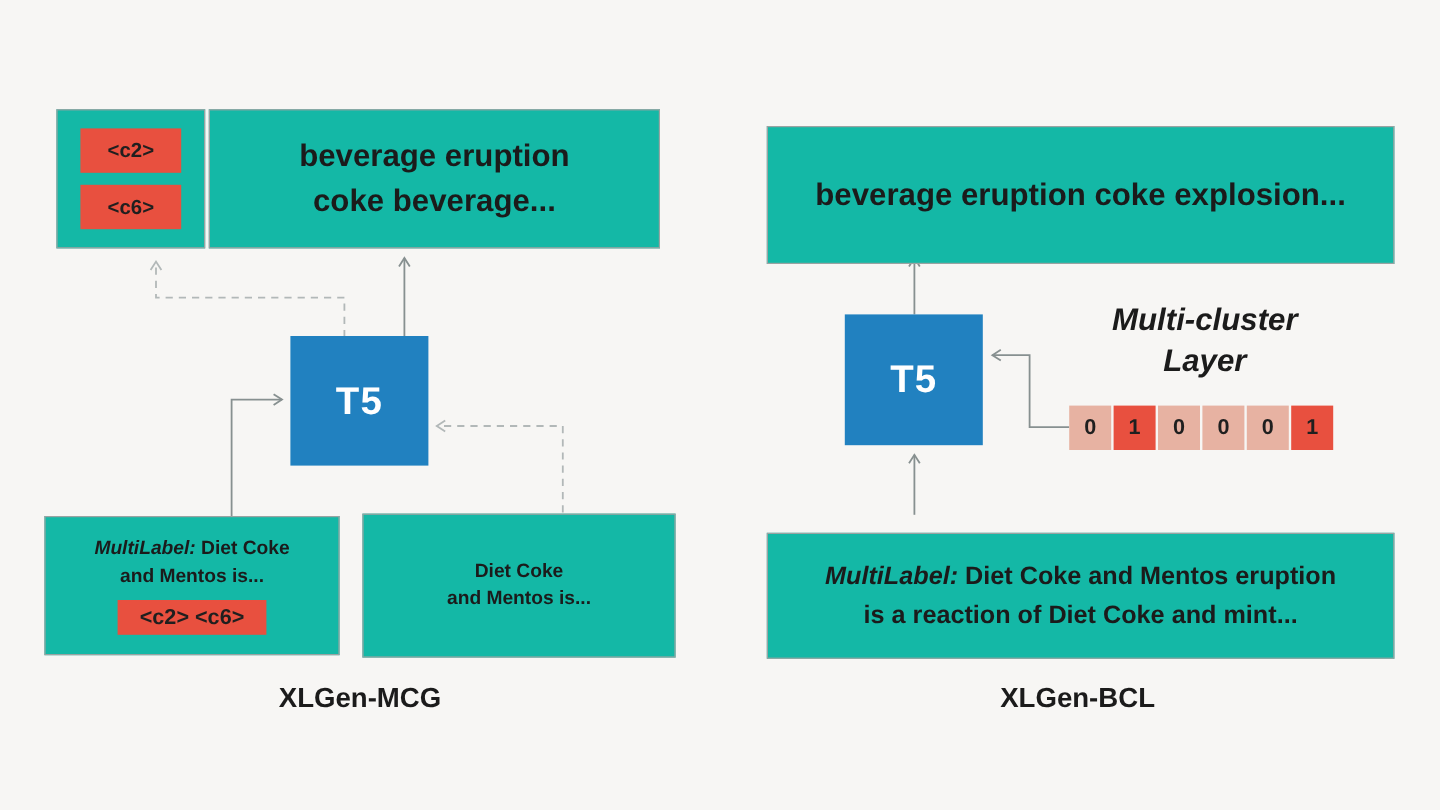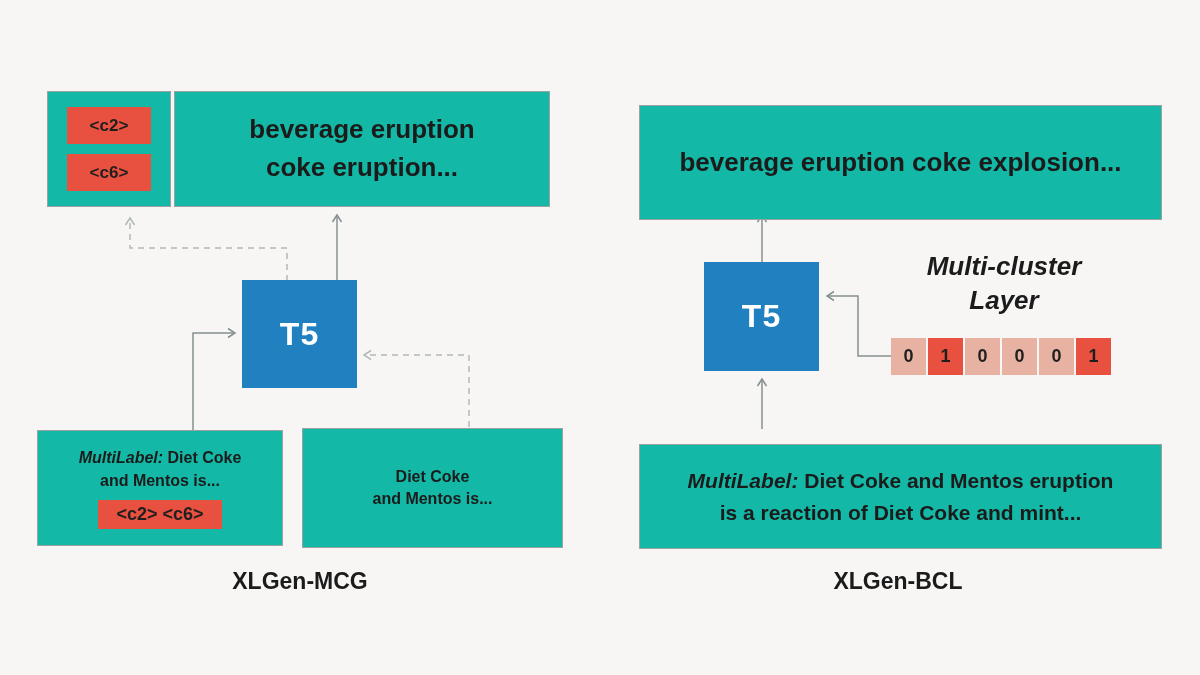--- a/index.html
+++ b/index.html
@@ -83,21 +83,21 @@
   </svg>
 
   <div>
     <div class="box tags-box-l">
       <div class="tag small">&lt;c2&gt;</div>
       <div class="tag small">&lt;c6&gt;</div>
     </div>
 
     <div class="box bev-box-l">
       <div class="bev">beverage eruption</div>
-      <div class="bev">coke eruption...</div>
+      <div class="bev">coke beverage...</div>
     </div>
 
     <div class="t5 t5-l">T5</div>
 
     <div class="box ml-box-l">
       <div class="mltext">
         <span class="it">MultiLabel:</span>
         <span>Diet Coke</span>
       </div>
       <div class="mltext">and Mentos is...</div>

